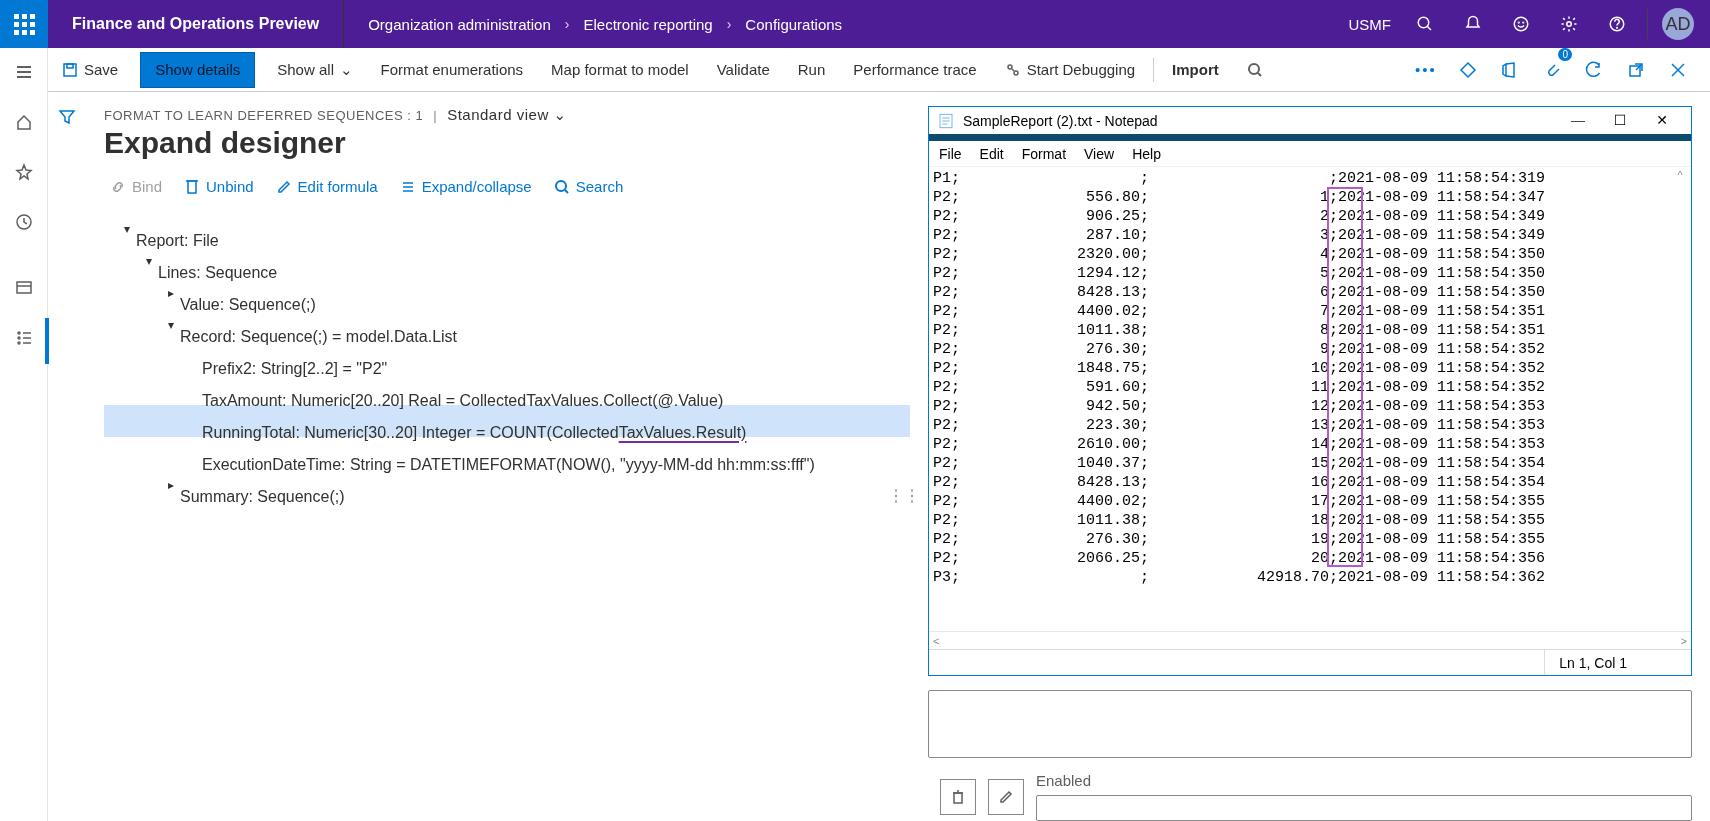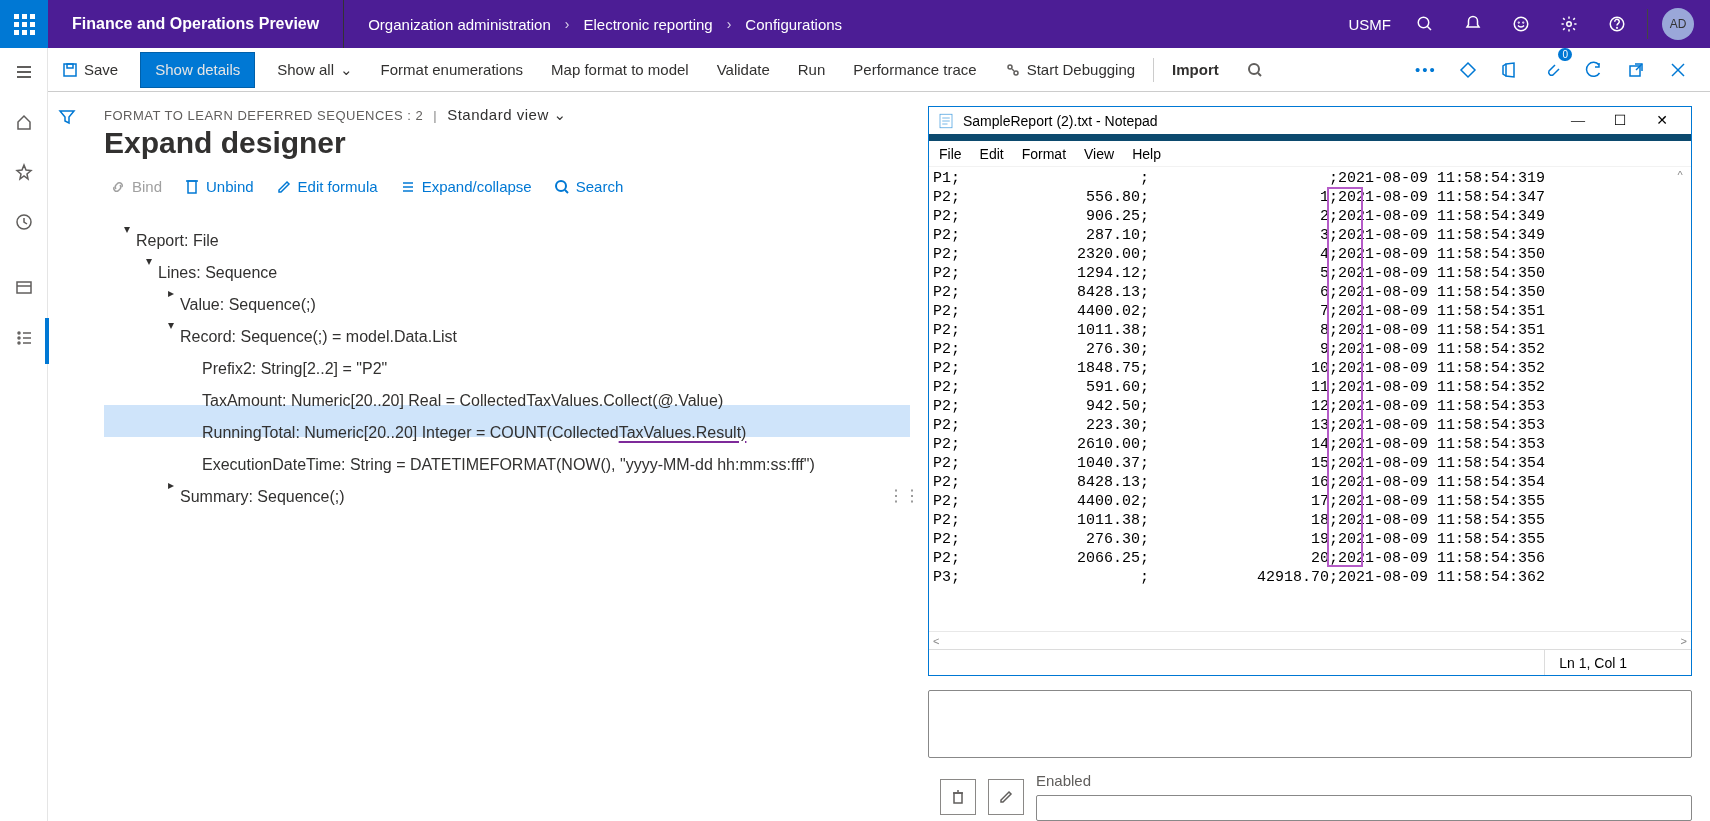--- a/index.html
+++ b/index.html
@@ -10,26 +10,26 @@
 .waffle { width: 48px; height: 48px; background: #0078d4; display: flex; align-items: center; justify-content: center; }
 .waffle-grid { display: grid; grid-template-columns: repeat(3,5px); gap: 3px; }
 .waffle-grid span { width: 5px; height: 5px; background: #fff; }
 .app-title { padding: 0 24px; font-weight: 600; font-size: 16px; border-right: 1px solid #333; height: 100%; display: flex; align-items: center; }
 .breadcrumb { padding: 0 24px; display: flex; align-items: center; gap: 14px; flex: 1; }
 .breadcrumb .chev { font-size: 14px; opacity: .8; }
 .top-right { display: flex; align-items: center; gap: 4px; padding-right: 10px; }
 .top-right .itm { width: 44px; height: 48px; display: flex; align-items: center; justify-content: center; position: relative; }
 .top-right .entity { padding: 0 8px; font-size: 15px; font-weight: 400; }
 .top-right .sep { width: 0; height: 30px; border-left: 1px solid #444; margin: 0 4px; }
-.avatar { width: 32px; height: 32px; border-radius: 50%; background: #9aa7d9; display: flex; align-items: center; justify-content: center; font-size: 12px; color: #333; }
+.avatar { width: 32px; height: 32px; border-radius: 50%; background: #9aa7d9; display: flex; align-items: center; justify-content: center; font-size: 18px; color: #333; }
 
 
 .actionbar { height: 44px; border-bottom: 1px solid #ccc; display: flex; align-items: center; padding: 0 0 0 48px; font-size: 15px; color: #323130; position: relative; }
 .actionbar .act { padding: 0 14px; height: 36px; display: flex; align-items: center; gap: 6px; cursor: pointer; }
-.actionbar .act.primary { background: #0078d4; color: #e5e5e5; border: 1px solid #0060aa; margin: 0 8px; }
+.actionbar .act.primary { background: #0078d4; color: #0f172a; border: 1px solid #0060aa; margin: 0 8px; }
 .actionbar .act .ico { display: inline-flex; }
 .actionbar .right { margin-left: auto; display: flex; align-items: center; gap: 6px; padding-right: 14px; }
 .actionbar .right .itm { width: 36px; height: 36px; display: flex; align-items: center; justify-content: center; color: #0078d4; }
 .actionbar .right .dots { color: #0078d4; letter-spacing: 2px; }
 .badge0 { position: absolute; top: -4px; right: -2px; background: #0078d4; color: #fff; font-size: 10px; border-radius: 8px; padding: 0 4px; line-height: 13px; }
 
 
 .leftrail { position: absolute; top: 48px; left: 0; width: 48px; bottom: 0; border-right: 1px solid #e5e5e5; display: flex; flex-direction: column; align-items: center; padding-top: 4px; gap: 10px; background:#fff; z-index:5; }
 .leftrail .ritm { width: 48px; height: 40px; display: flex; align-items: center; justify-content: center; color: #605e5c; }
 .leftrail .selbar { position:absolute; right:-2px; top: 270px; width:4px; height:46px; background:#0078d4; }
@@ -289,21 +289,21 @@
   <div class="main">
     <div class="left-panel" style="position:relative">
       <div class="page-head">
         <div class="filter-icon">
             <svg width="18" height="18" fill="none" stroke="#0078d4" stroke-width="1.5">
               <path d="M2 3h14l-5 6v6l-4-2V9z"></path>
             </svg>
           </div>
         <div class="page-head-text">
           <div class="crumb-line">
-            <span>FORMAT TO LEARN DEFERRED SEQUENCES : 2</span>
+            <span>FORMAT TO LEARN DEFERRED SEQUENCES : 1</span>
             <span class="sep">|</span>
             <span class="view"><span>Standard view</span> <span>⌄</span></span>
           </div>
           <div class="h1">Expand designer</div>
           <div class="toolbar2">
             <div class="t2" style="color:#a0a0a0">
                 <svg width="16" height="16" fill="none" stroke="#a0a0a0" stroke-width="1.5">
                   <path d="M6 10a3 3 0 010-4l2-2a3 3 0 014 4"></path>
                   <path d="M10 6a3 3 0 010 4l-2 2a3 3 0 01-4-4"></path>
                 </svg>
@@ -358,21 +358,21 @@
               <div class="tree-row" style="padding-left: 80px;">
                 <span class="tr-caret"></span>
                 <span class="tr-label">Prefix2: String[2..2] = "P2"</span>
               </div>
               <div class="tree-row" style="padding-left: 80px;">
                 <span class="tr-caret"></span>
                 <span class="tr-label">TaxAmount: Numeric[20..20] Real = CollectedTaxValues.Collect(@.Value)</span>
               </div>
               <div class="tree-row selected" style="padding-left: 80px;">
                 <span class="tr-caret"></span>
-                <span class="tr-label"><span>RunningTotal: Numeric[20..20] Integer = COUNT(Collected</span><span class="underline">TaxValues.Result)</span></span>
+                <span class="tr-label"><span>RunningTotal: Numeric[30..20] Integer = COUNT(Collected</span><span class="underline">TaxValues.Result)</span></span>
               </div>
               <div class="tree-row" style="padding-left: 80px;">
                 <span class="tr-caret"></span>
                 <span class="tr-label">ExecutionDateTime: String = DATETIMEFORMAT(NOW(), "yyyy-MM-dd hh:mm:ss:fff")</span>
               </div>
               <div class="tree-row" style="padding-left: 58px;">
                 <span class="tr-caret">▸</span>
                 <span class="tr-label">Summary: Sequence(;)</span>
               </div>
             </div>

